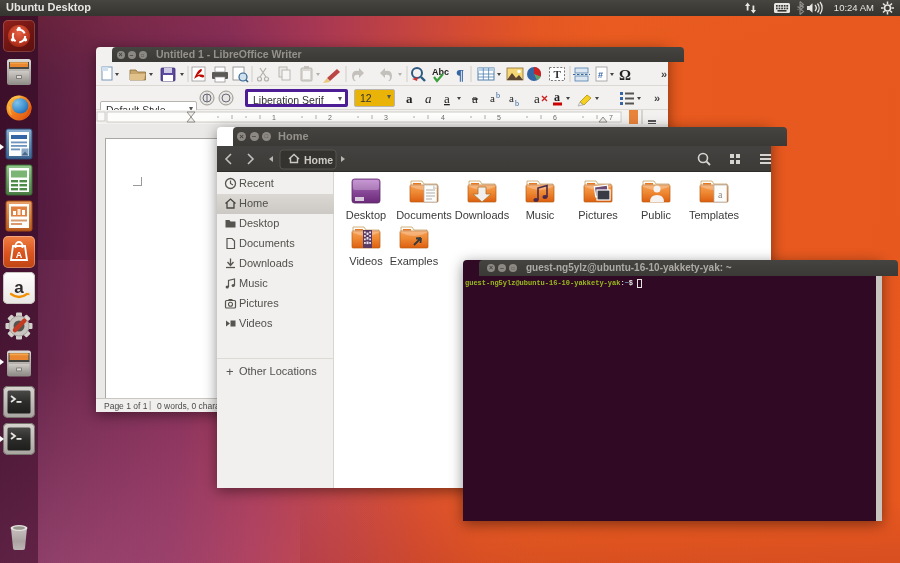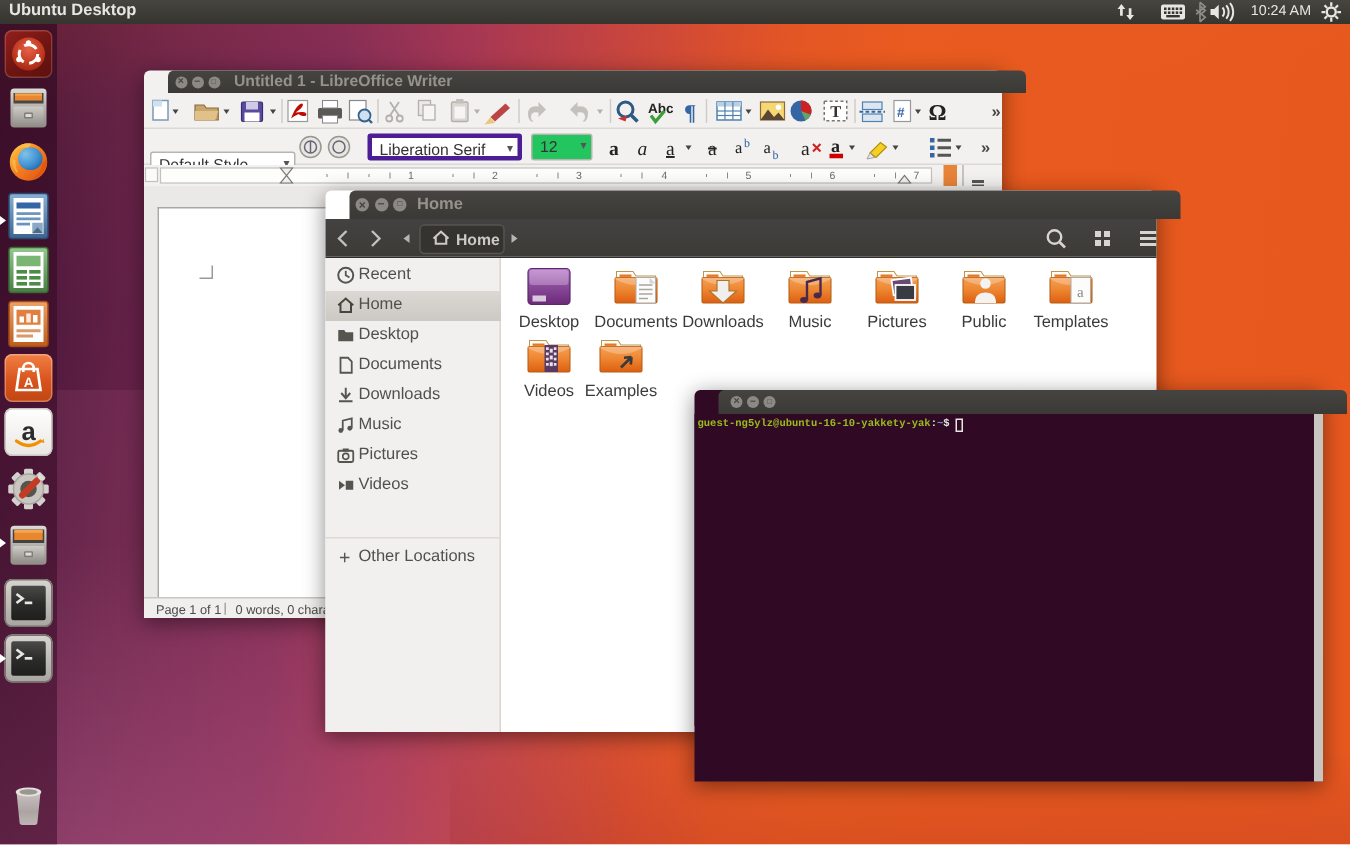--- a/index.html
+++ b/index.html
@@ -189,21 +189,21 @@
     </div>
     <div class="tb2" id="wtb2">
       <div style="position:absolute; left:4px; top:3px; width:97px; height:18px; background:#fff; border:1px solid #b8b5b0; border-radius:2px; font-size:10.5px; color:#333;margin-top:12px;">
         <span style="position:absolute; left:5px; top:2px;">Default Style</span>
         <span style="position:absolute; right:3px; top:2px; font-size:8px; color:#555;">▾</span>
       </div>
       <div style="position:absolute; left:149px; top:3px; width:103px; height:18px; background:#fff; border:3px solid #4c1d95; border-radius:2px; font-size:10.5px; color:#333;">
         <span style="position:absolute; left:5px; top:2px;">Liberation Serif</span>
         <span style="position:absolute; right:3px; top:2px; font-size:8px; color:#555;">▾</span>
       </div>
-      <div style="position:absolute; left:258px; top:3px; width:41px; height:18px; background:#22c55e; border:1px solid #b8b5b0; border-radius:2px; font-size:10.5px; color:#333;">
+      <div style="position:absolute; left:258px; top:3px; width:41px; height:18px; background:#eab308; border:1px solid #b8b5b0; border-radius:2px; font-size:10.5px; color:#333;">
         <span style="position:absolute; left:5px; top:2px;">12</span>
         <span style="position:absolute; right:3px; top:2px; font-size:8px; color:#555;">▾</span>
       </div>
       <svg style="position:absolute; left:0; top:0;" width="572" height="24" viewBox="0 0 572 24">
         <circle cx="111" cy="12" r="7" fill="#e8e6e2" stroke="#9a978f" stroke-width="1"></circle>
         <path d="M107 12 a4 4 0 0 1 8 0 a4 4 0 0 1 -8 0 m4-4 l0 8" stroke="#667" stroke-width="1" fill="none"></path>
         <circle cx="130" cy="12" r="7" fill="#e8e6e2" stroke="#9a978f" stroke-width="1"></circle>
         <path d="M126 12 a4 4 0 0 1 8 0 a4 4 0 0 1 -8 0" stroke="#667" stroke-width="1" fill="none"></path>
         <text x="310" y="17" font-size="13" font-weight="bold" fill="#222" font-family="Liberation Serif">a</text>
         <text x="329" y="17" font-size="13" font-style="italic" fill="#222" font-family="Liberation Serif">a</text>
@@ -488,20 +488,21 @@
         </defs>
       </svg>
     </div>
   </div>
 
   <div class="win" id="term">
     <div class="tbar">
       <span class="wbtn" style="left:8px; top:4px; width:8px; height:8px; font-size:7px; line-height:8px;">×</span>
       <span class="wbtn" style="left:19px; top:4px; width:8px; height:8px; font-size:7px; line-height:7px;">–</span>
       <span class="wbtn" style="left:30px; top:4px; width:8px; height:8px; font-size:5px; line-height:8px;">□</span>
+      <span style="position:absolute; left:47px; top:2px; font-weight:bold; color:#aeaba6;">guest-ng5ylz@ubuntu-16-10-yakkety-yak: ~</span>
     </div>
     <div class="scroll"></div>
     <div class="body">
       <div style="position:absolute; left:2px; top:3px; font-weight:bold;"><span style="color:#9abb1c;">guest-ng5ylz@ubuntu-16-10-yakkety-yak</span><span style="color:#e8e6e3;">:</span><span style="color:#729fcf;">~</span><span style="color:#e8e6e3;">$</span></div>
       <div style="position:absolute; left:174px; top:2.5px; width:5px; height:9px; border:1px solid #e8e6e3;"></div>
     </div>
   </div>
 
   <div class="abs" id="panel">
     <span class="ttl">Ubuntu Desktop</span>

